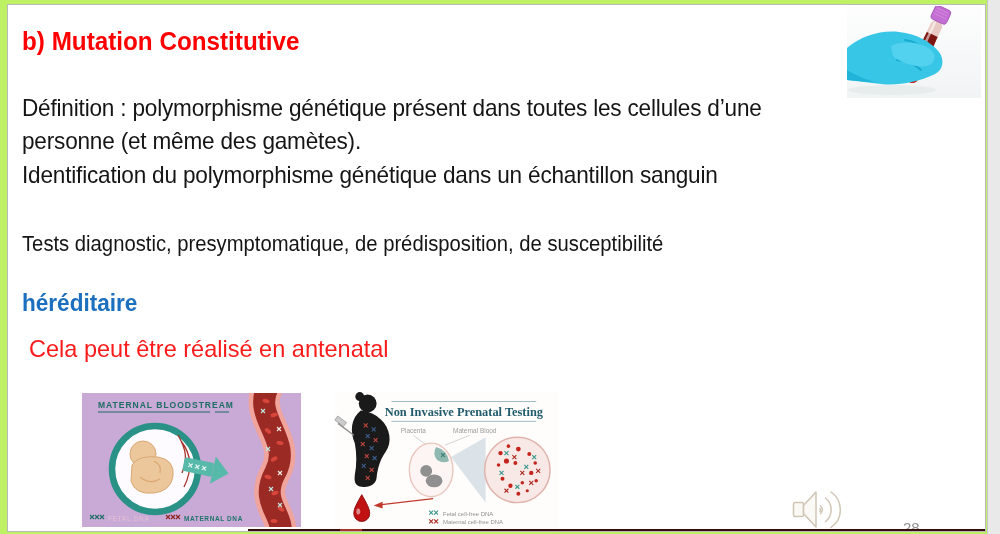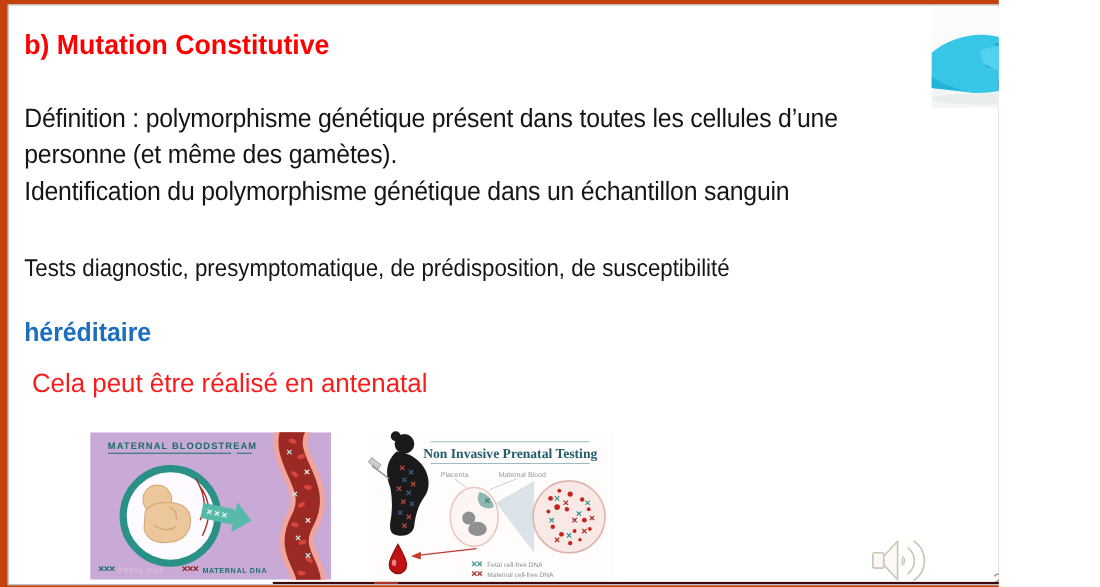--- a/index.html
+++ b/index.html
@@ -1,17 +1,17 @@
 <!DOCTYPE html>
 <html><head>
 <meta charset="utf-8">
 <style>
   * { margin:0; padding:0; box-sizing:border-box; }
   html,body { width:1000px; height:534px; font-family:"Liberation Sans", sans-serif; background:#ffffff; }
-  .stage { position:relative; width:908px; height:534px; background:#c2410c; overflow:hidden; }
+  .stage { position:relative; width:1000px; height:534px; background:#bef264; overflow:hidden; }
   .right-gutter { position:absolute; left:987px; top:0; width:13px; height:534px; background:#e9e9e9; border-left:1px solid #c6c6c6; }
   .slide { position:absolute; left:7px; top:4px; width:979px; height:528px; background:#ffffff; border:1px solid #b9b9b9; overflow:hidden; }
 
   .title { position:absolute; left:14px; top:22px; font-size:25px; font-weight:bold; color:#ff0000; transform:scaleX(.97); transform-origin:left; white-space:nowrap; }
   .bodyline { position:absolute; left:14px; font-size:24px; color:#151515; letter-spacing:-0.2px; transform:scaleX(.94); transform-origin:left; white-space:nowrap; }
   .l1 { top:89px; } .l2 { top:122px; } .l3 { top:156px; }
   .tests { position:absolute; left:14px; top:226px; font-size:22px; color:#151515; transform:scaleX(.92); transform-origin:left; white-space:nowrap; }
   .hered { position:absolute; left:14px; top:284px; font-size:24px; font-weight:bold; color:#1b6fbe; transform:scaleX(.94); transform-origin:left; white-space:nowrap; }
   .antenatal { position:absolute; left:21px; top:330px; font-size:24px; color:#fb1b1b; transform:scaleX(.98); transform-origin:left; white-space:nowrap; }
 

